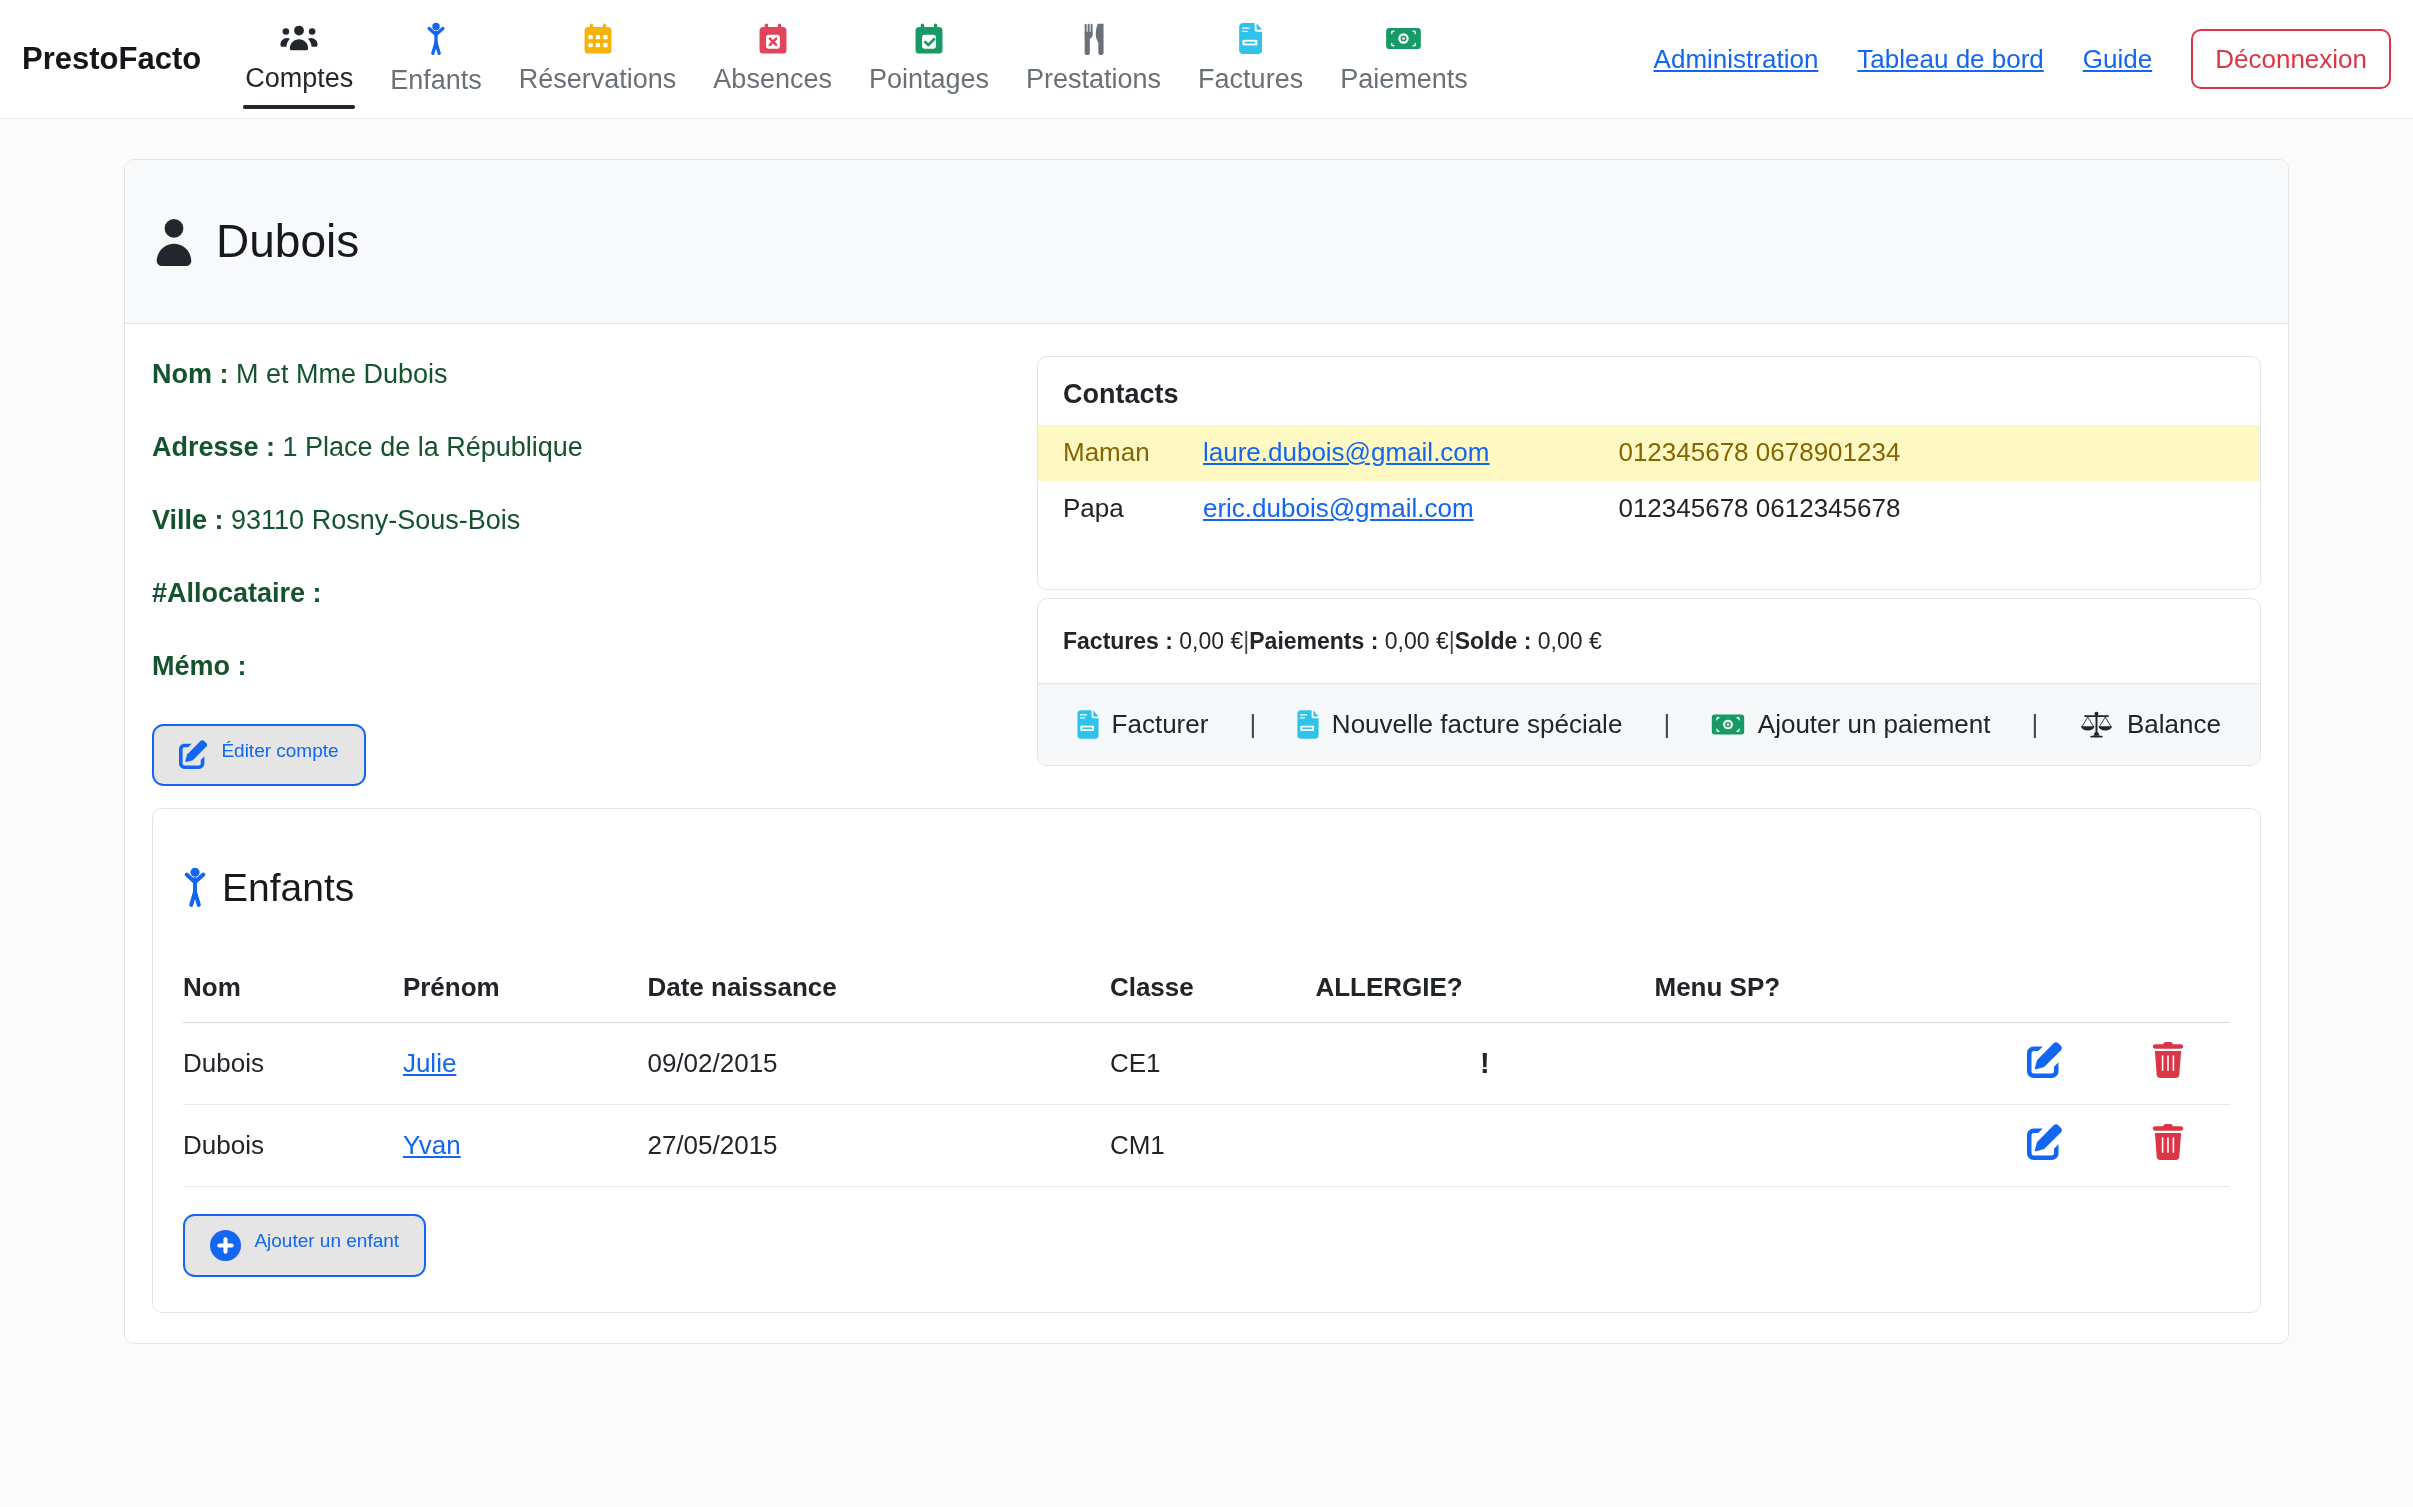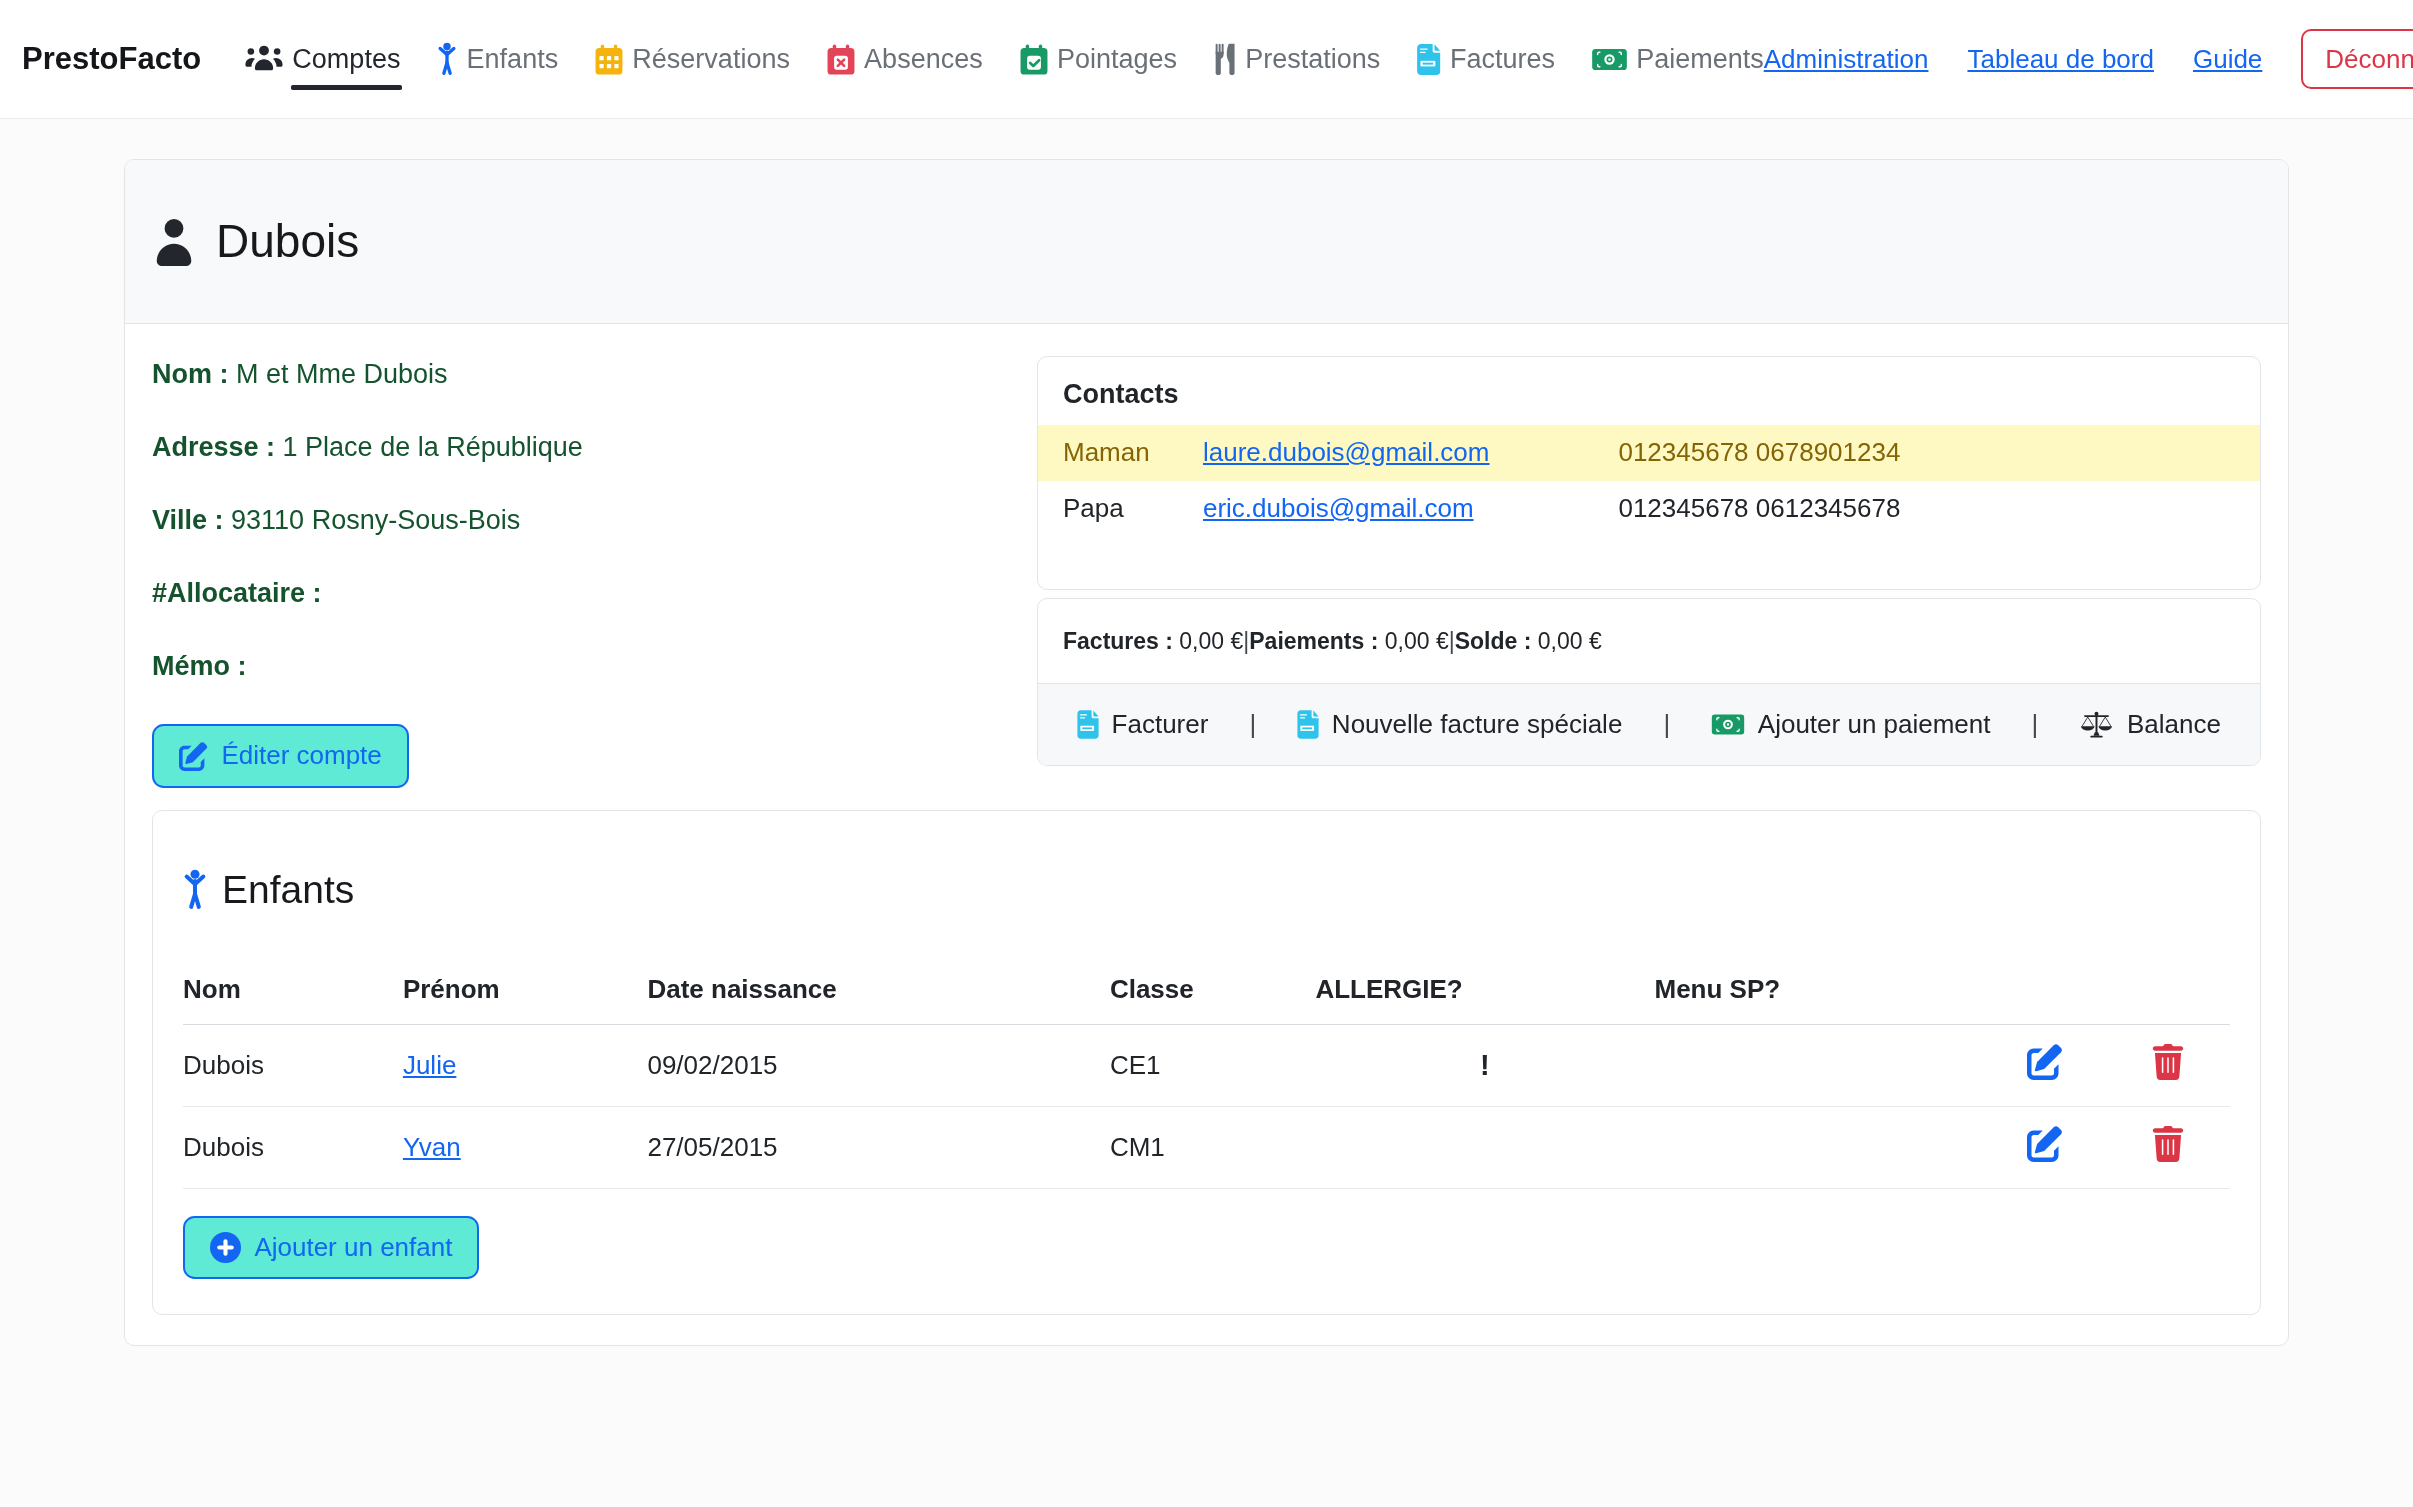--- a/index.html
+++ b/index.html
@@ -12,21 +12,21 @@
   a { text-decoration:none; }
 
   
   .navbar {
     display:flex; align-items:center;
     height:119px; padding:0 22px;
     background:#fff; border-bottom:1.7px solid #ebebeb;
   }
   .brand { font-size:31px; font-weight:700; color:#141619; margin-right:44px; cursor:pointer; }
   .nav-items { display:flex; align-items:center; gap:37px; }
-  .nav-item { display:flex; align-items:center; gap:9.2px; font-size:27px; color:#6a7077; cursor:pointer; white-space:nowrap; }
+  .nav-item { display:flex; align-items:center; gap:9.2px; font-size:27px; color:#6a7077; cursor:pointer; white-space:nowrap;flex-direction:column; }
   .nav-item .lbl { position:relative; }
   .nav-item.active { color:#23272d; }
   .nav-item.active .lbl::after {
     content:""; position:absolute; left:-1.7px; right:-1.7px; bottom:-15px;
     height:4.2px; background:#23272d; border-radius:1.7px;
   }
   .nav-right { margin-left:auto; display:flex; align-items:center; gap:39px; }
   .nav-link { color:#1266f1; font-size:26px; text-decoration:underline; cursor:pointer; white-space:nowrap; }
   .logout-btn {
     color:#dc3545; border:2.5px solid #dc3545; background:#fff;
@@ -55,23 +55,23 @@
     border-bottom:1.7px solid #e2e5e8; border-radius:8.4px 8.4px 0 0;
   }
   .page-title { font-size:46px; font-weight:500; color:#17191c; }
   .card-outer-body { padding:32px 27px 30px; }
 
   .top-row { display:flex; gap:40px; }
   .left-details { flex:1; padding-top:3.4px; }
   .field { font-size:27px; margin-bottom:42px; color:#14532d; }
   .field .f-label { font-weight:700; }
   .btn-outline {
-    display:inline-flex; align-items:flex-end; gap:13.4px;
-    border:2.5px solid #1266f1; color:#1266f1; background:#5eead4;
-    border-radius:11.7px; padding:14.3px 25px; font-size:26px;
+    display:inline-flex; align-items:flex-start; gap:13.4px;
+    border:2.5px solid #1266f1; color:#1266f1; background:#e5e5e5;
+    border-radius:11.7px; padding:14.3px 25px; font-size:19px;
     font-family:inherit; cursor:pointer; white-space:nowrap;
   }
 
   .right-col { width:1224px; display:flex; flex-direction:column; gap:8.4px; }
 
   .contacts-card { background:#fff; border:1.7px solid #e2e5e8; border-radius:10px; padding:22px 0 52px; }
   .contacts-title { font-size:27px; font-weight:700; padding:0 25px; margin:0 0 15px; color:#212529; }
   .contacts-table { width:100%; border-collapse:collapse; font-size:26px; }
   .contacts-table td { padding:12.6px 0; }
   .contacts-table td.c-rel { width:13.5%; padding-left:25px; }

